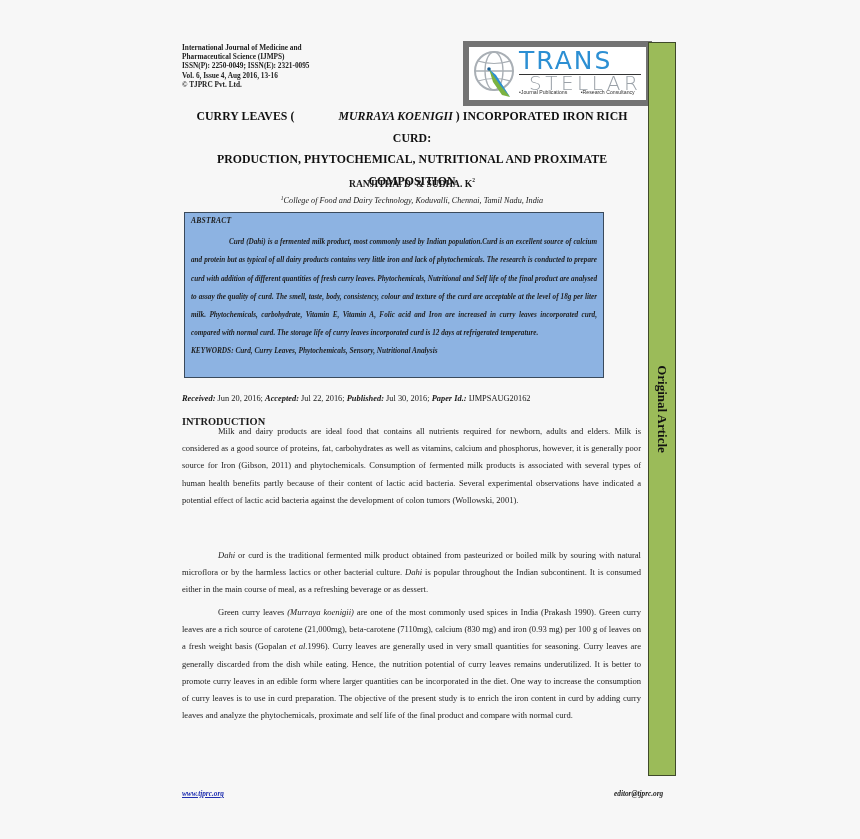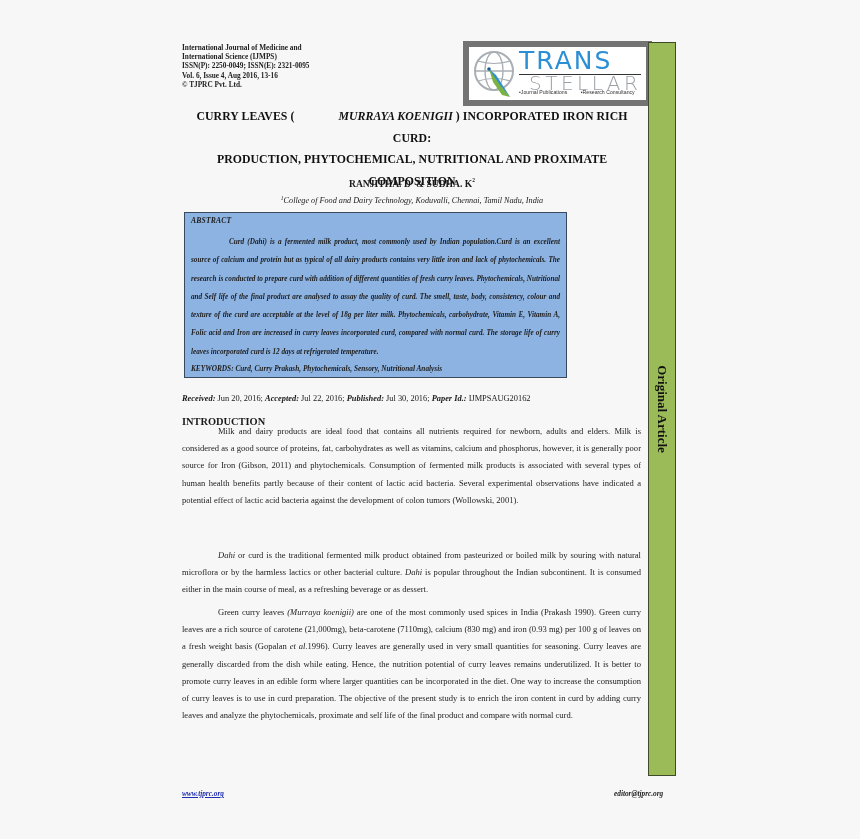--- a/index.html
+++ b/index.html
@@ -129,21 +129,21 @@
       text-align: center;
       font-size: 8.2px;
       font-style: italic;
     }
     sup { font-size: 5.5px; vertical-align: top; position: relative; top: -1px; }
 
     .abstract-box {
       position: absolute;
       left: 184px;
       top: 212px;
-      width: 383px;
+      width: 420px;
       height: 166px;
       background: #8db3e2;
       border: 1px solid #3a4a5c;
       box-sizing: border-box;
       padding: 3px 6px 0 6px;
       font-size: 7.2px;
       font-weight: bold;
       font-style: italic;
       color: #1d1d1d;
     }
@@ -212,21 +212,21 @@
       font-weight: bold;
       font-style: italic;
       color: #222;
     }
   </style>
 </head>
 <body>
 
 <div class="journal-info">
   <div>International Journal of Medicine and</div>
-  <div>International Science (IJMPS)</div>
+  <div>Pharmaceutical Science (IJMPS)</div>
   <div>ISSN(P): 2250-0049; ISSN(E): 2321-0095</div>
   <div>Vol. 6, Issue 4, Aug 2016, 13-16</div>
   <div>© TJPRC Pvt. Ltd.</div>
 </div>
 
 <div class="logo">
   <svg width="46" height="50" viewBox="0 0 46 50">
     <circle cx="22" cy="22" r="19" fill="none" stroke="#a9afb5" stroke-width="2"></circle>
     <ellipse cx="22" cy="22" rx="9" ry="19" fill="none" stroke="#a9afb5" stroke-width="1.3"></ellipse>
     <line x1="3" y1="22" x2="41" y2="22" stroke="#a9afb5" stroke-width="1.3"></line>
@@ -259,21 +259,21 @@
   <span>RANJITHA. D</span><sup>1</sup><span> &amp; </span><span>SUDHA. K</span><sup>2</sup>
 </div>
 
 <div class="affiliation">
   <sup>1</sup><span>College of Food and Dairy Technology, Koduvalli, Chennai, Tamil Nadu, India</span>
 </div>
 
 <div class="abstract-box">
   <div class="abstract-heading">ABSTRACT</div>
   <div class="abstract-body">Curd (Dahi) is a fermented milk product, most commonly used by Indian population.Curd is an excellent source of calcium and protein but as typical of all dairy products contains very little iron and lack of phytochemicals. The research is conducted to prepare curd with addition of different quantities of fresh curry leaves. Phytochemicals, Nutritional and Self life of the final product are analysed to assay the quality of curd. The smell, taste, body, consistency, colour and texture of the curd are acceptable at the level of 18g per liter milk. Phytochemicals, carbohydrate, Vitamin E, Vitamin A, Folic acid and Iron are increased in curry leaves incorporated curd, compared with normal curd. The storage life of curry leaves incorporated curd is 12 days at refrigerated temperature.</div>
-  <div class="abstract-keywords">KEYWORDS: Curd, Curry Prakash, Phytochemicals, Sensory, Nutritional Analysis</div>
+  <div class="abstract-keywords">KEYWORDS: Curd, Curry Leaves, Phytochemicals, Sensory, Nutritional Analysis</div>
 </div>
 
 <div class="received">
   <b>Received:</b><span> Jun 20, 2016; </span><b>Accepted:</b><span> Jul 22, 2016; </span><b>Published:</b><span> Jul 30, 2016; </span><b>Paper Id.:</b><span> IJMPSAUG20162</span>
 </div>
 
 <div class="section-heading">INTRODUCTION</div>
 
 <div class="para p1">Milk and dairy products are ideal food that contains all nutrients required for newborn, adults and elders. Milk is considered as a good source of proteins, fat, carbohydrates as well as vitamins, calcium and phosphorus, however, it is generally poor source for Iron (Gibson, 2011) and phytochemicals. Consumption of fermented milk products is associated with several types of human health benefits partly because of their content of lactic acid bacteria. Several experimental observations have indicated a potential effect of lactic acid bacteria against the development of colon tumors (Wollowski, 2001).</div>
 

